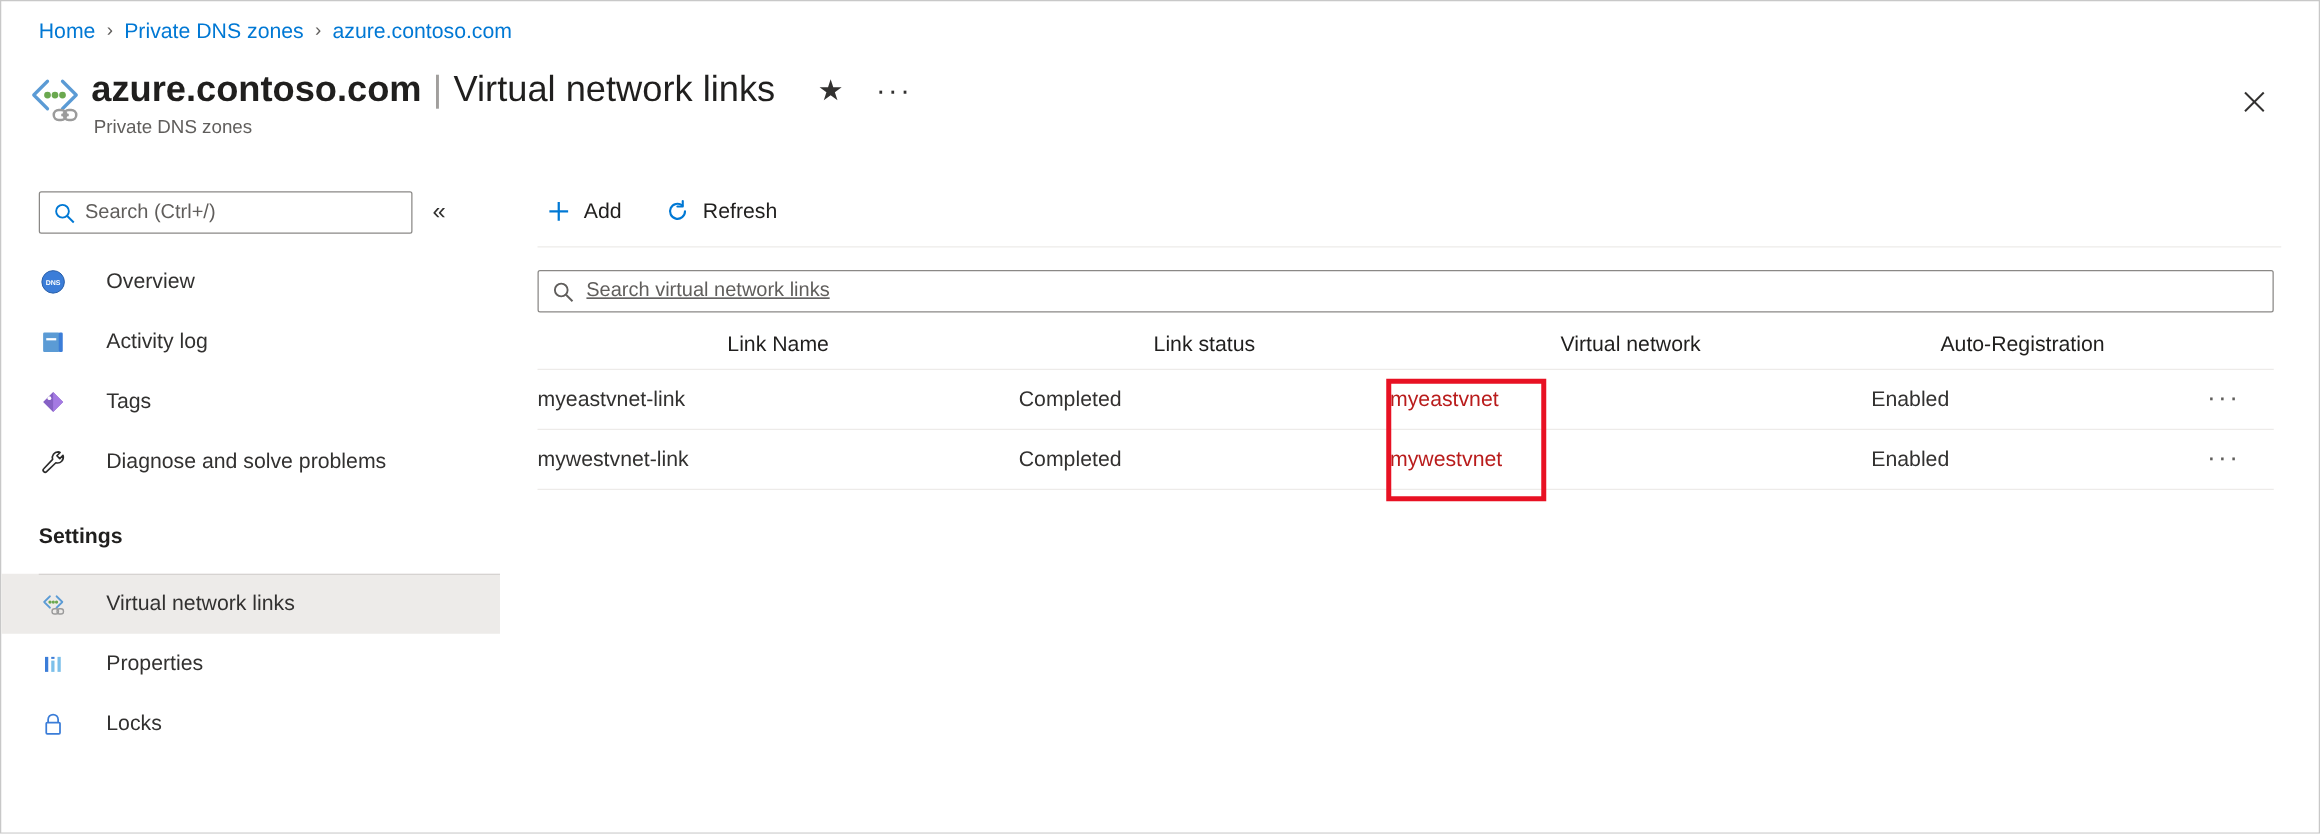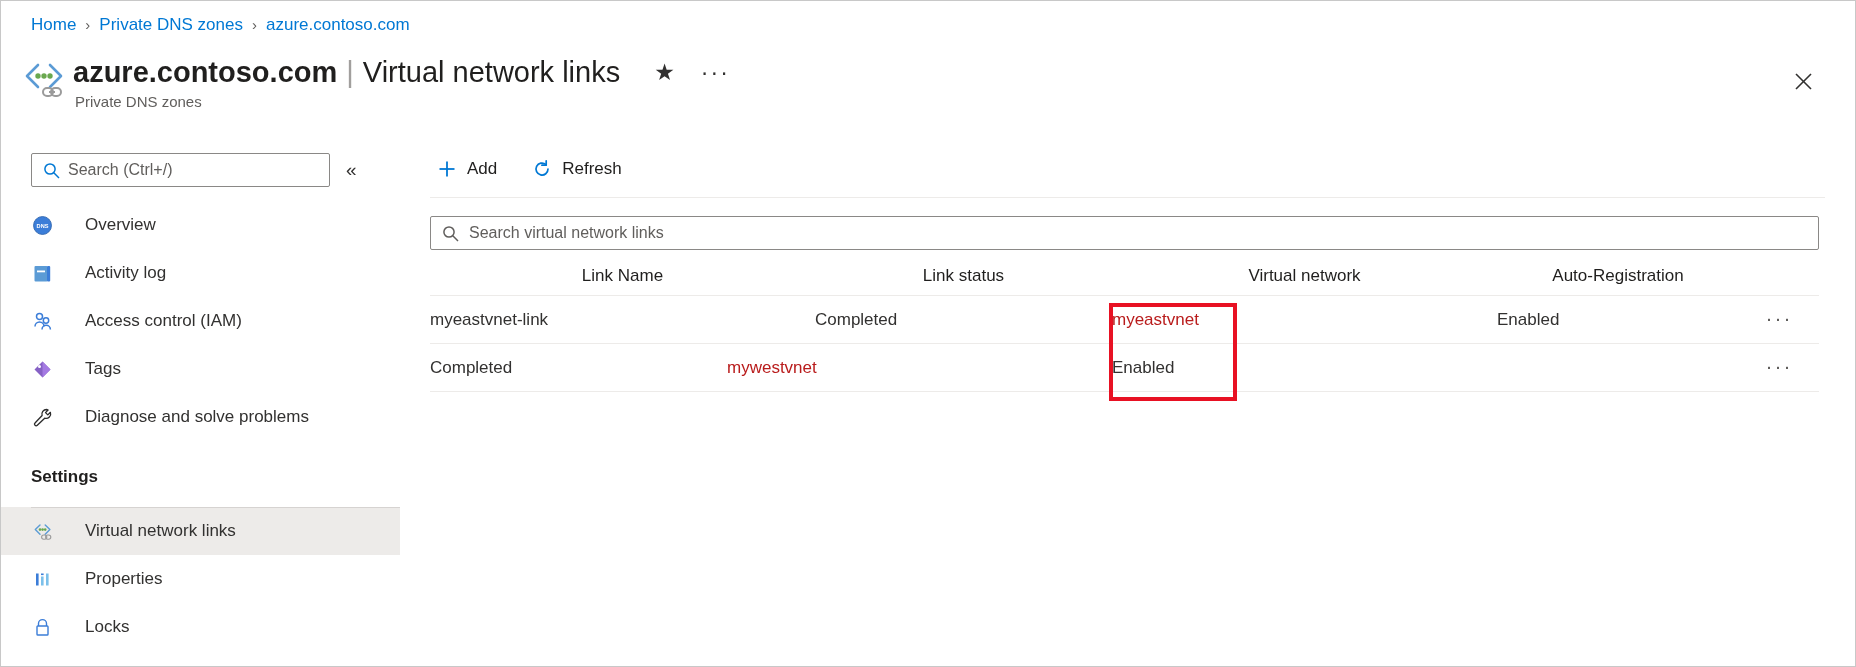--- a/index.html
+++ b/index.html
@@ -147,21 +147,21 @@
     position:relative;
     margin:18px 36px 0 30px;
     height:34px;
     border:1px solid #8a8886; background:#fff;
     display:flex; align-items:center; border-radius:2px;
   }
   .main-search input {
     border:none; outline:none; background:transparent;
     font-family:"Liberation Sans", sans-serif;
     font-size:16px; color:#323130;
-    padding-left:38px; width:100%; height:100%;
+    padding-left:38px; width:100%; height:100%;text-decoration:underline;
   }
   .main-search input::placeholder { color:#605e5c; }
 
   
   .tbl { margin:0 36px 0 30px; position:relative; }
   .tbl-head {
     display:flex; align-items:flex-end;
     height:46px; border-bottom:1px solid #edebe9;text-align:center;
   }
   .tbl-head div {
@@ -273,31 +273,20 @@
         <span class="nav-ico">
           <svg width="21" height="21" viewBox="0 0 21 21">
             <rect x="2.5" y="3" width="13" height="15.5" rx="1" fill="#5b9bd5"></rect>
             <rect x="15" y="3" width="3.2" height="15.5" rx="1" fill="#3b7dd8"></rect>
             <rect x="5" y="7.5" width="8" height="1.8" fill="#ffffff"></rect>
           </svg>
         </span>
         <span class="nav-label">Activity log</span>
       </div>
 
-      <div class="nav-item">
-        <span class="nav-ico">
-          <svg width="21" height="21" viewBox="0 0 21 21">
-            <circle cx="7.5" cy="5.6" r="3" fill="none" stroke="#3b7dd8" stroke-width="1.5"></circle>
-            <path d="M3 15.5a4.5 4.5 0 0 1 9 0" fill="none" stroke="#3b7dd8" stroke-width="1.5"></path>
-            <circle cx="14" cy="9.5" r="2.7" fill="none" stroke="#3b7dd8" stroke-width="1.5"></circle>
-            <path d="M10 18.5a4.2 4.2 0 0 1 8.4 0" fill="none" stroke="#3b7dd8" stroke-width="1.5"></path>
-          </svg>
-        </span>
-        <span class="nav-label">Access control (IAM)</span>
-      </div>
 
       <div class="nav-item">
         <span class="nav-ico">
           <svg width="21" height="21" viewBox="0 0 21 21">
             <path d="M10.5 2.5 L18.5 10.5 L10.5 18.5 L2.5 10.5 Z" fill="#8661c5"></path>
             <path d="M10.5 2.5 L18.5 10.5 L10.5 18.5 Z" fill="#a47ae2"></path>
             <circle cx="7.5" cy="7.5" r="1.5" fill="#ffffff"></circle>
           </svg>
         </span>
         <span class="nav-label">Tags</span>
@@ -405,20 +394,21 @@
         <div class="c3">
           <span class="cell-link">myeastvnet</span>
         </div>
         <div class="c4">Enabled</div>
         <div class="c5">
           <span class="row-menu">···</span>
         </div>
       </div>
 
       <div class="tbl-row">
+        <div class="c1">mywestvnet-link</div>
         <div class="c2">Completed</div>
         <div class="c3">
           <span class="cell-link">mywestvnet</span>
         </div>
         <div class="c4">Enabled</div>
         <div class="c5">
           <span class="row-menu">···</span>
         </div>
       </div>
 

